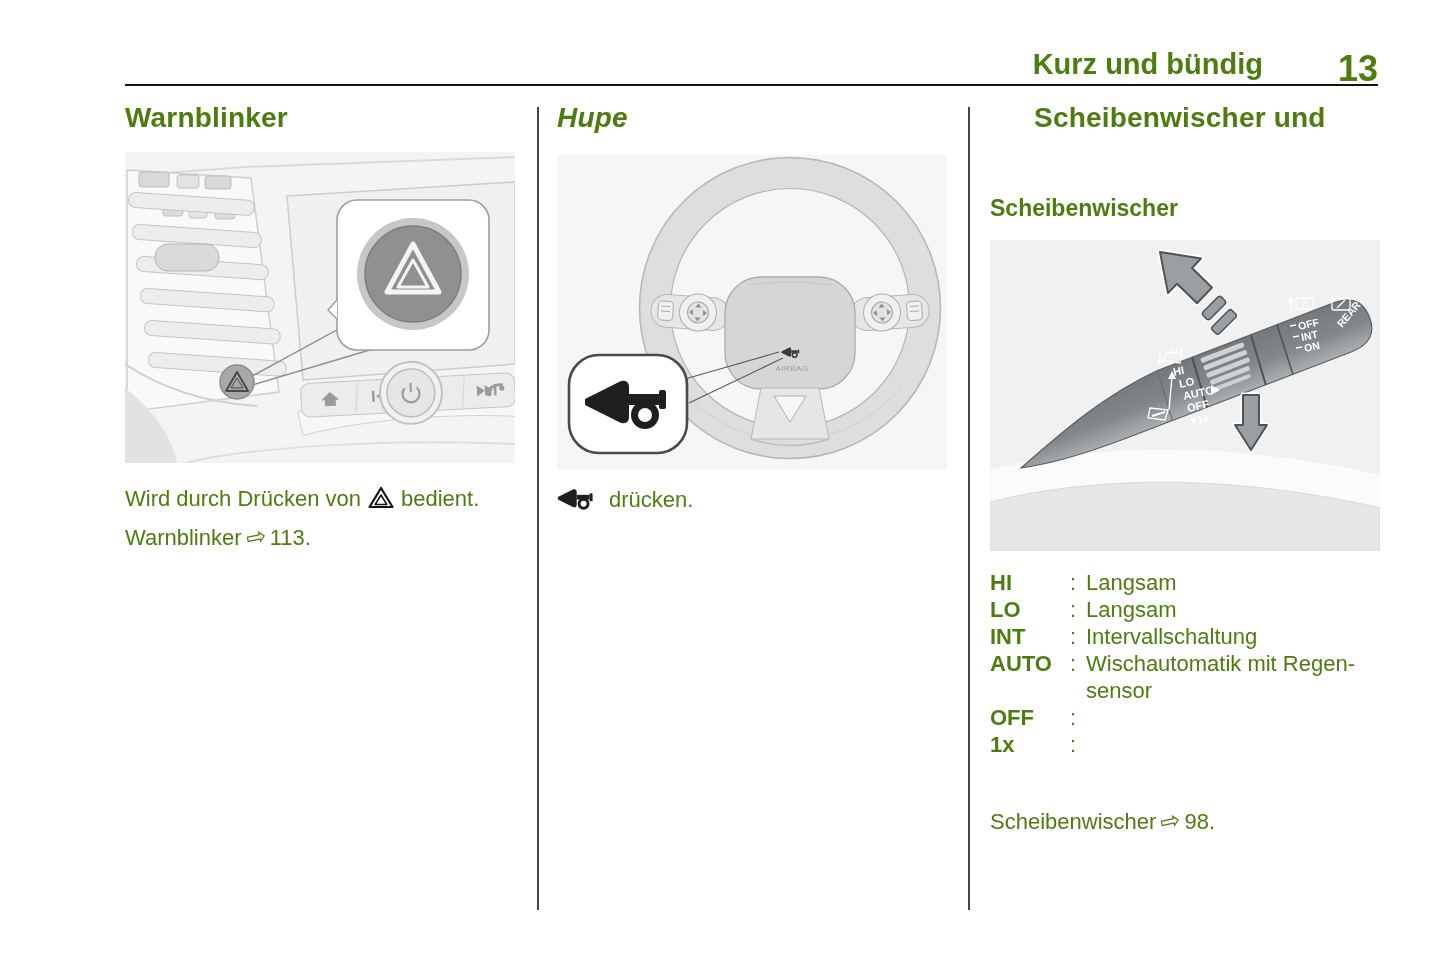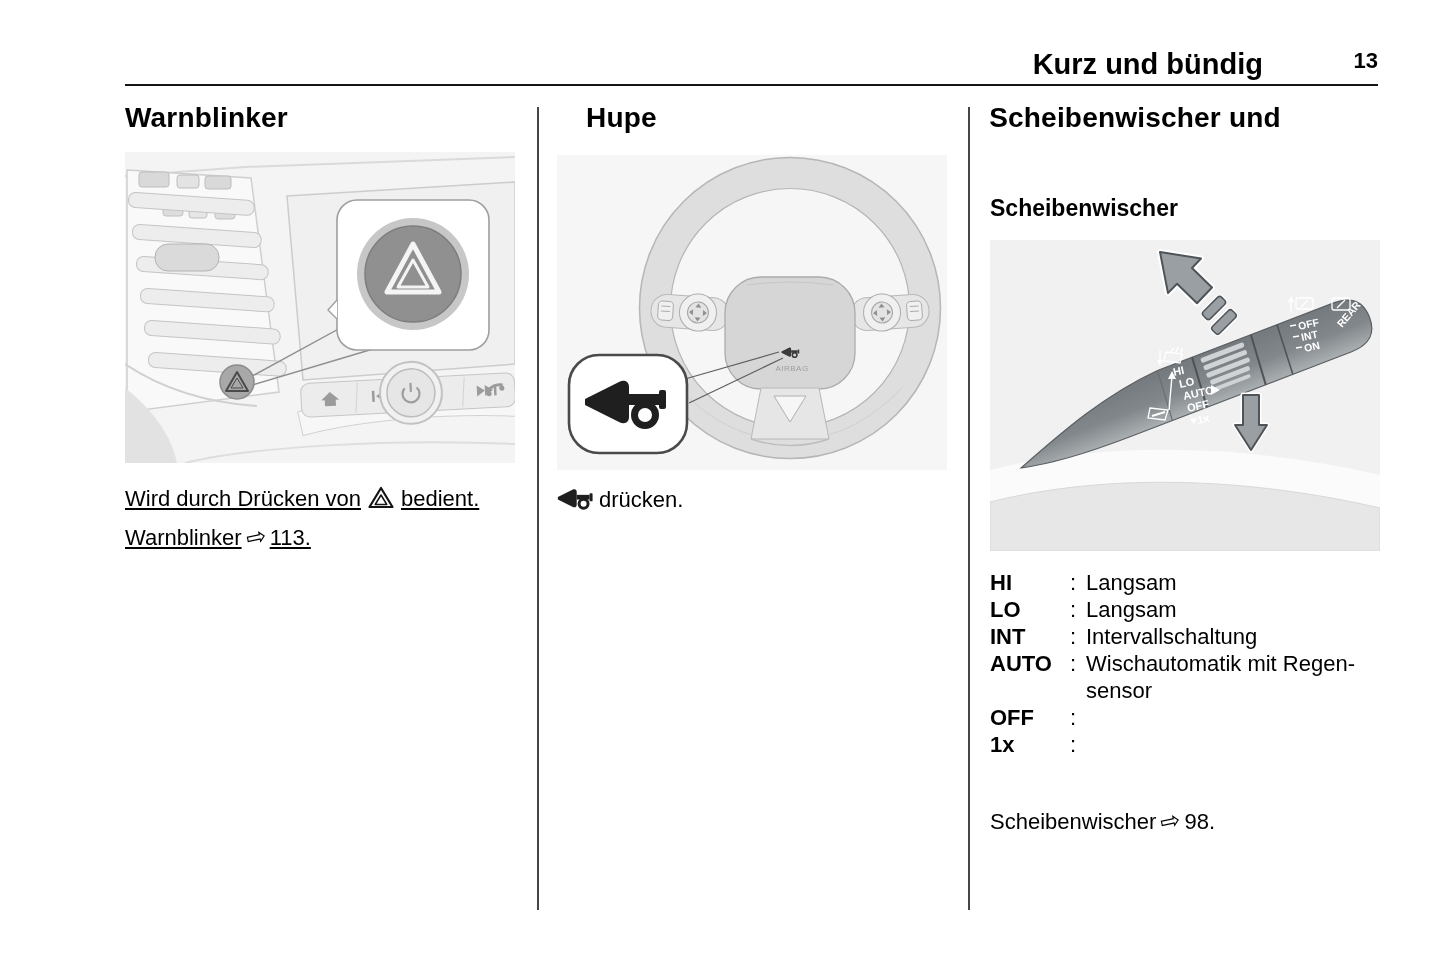--- a/index.html
+++ b/index.html
@@ -1,37 +1,37 @@
 <!DOCTYPE html>
 <html><head>
 <meta charset="utf-8">
 <style>
   html,body{margin:0;padding:0;background:#ffffff;}
   #page{
     position:relative;width:1445px;height:966px;background:#ffffff;overflow:hidden;
-    font-family:"Liberation Sans","DejaVu Sans",sans-serif;color:#000000;
+    font-family:"Liberation Sans","DejaVu Sans",sans-serif;color:#4d7c0f;
   }
   .abs{position:absolute;}
   .h1{font-size:28px;font-weight:bold;line-height:34px;letter-spacing:.2px;}
   .h2{font-size:23px;font-weight:bold;line-height:28px;}
   .body-text{font-size:22px;line-height:35px;}
   .ref-arrow{display:inline-block;transform:rotate(-12deg);font-size:24px;margin:0 4px;}
   .inline-icon{display:inline-block;vertical-align:-3px;margin:0 7px;}
   #header-rule{left:125px;top:84px;width:1253px;height:2px;background:#151515;}
   .divider{top:107px;width:2px;height:803px;background:#464646;}
   #header-title{top:48px;right:182px;font-size:29px;font-weight:bold;}
-  #header-page{top:48px;right:67px;font-size:22px;font-weight:bold;}
+  #header-page{top:48px;right:67px;font-size:36px;font-weight:bold;}
   figure{margin:0;}
   .panel{display:block;}
   
   #wiper-deflist{left:990px;top:569px;width:392px;font-size:22px;line-height:27px;}
   .def-row{display:grid;grid-template-columns:80px 16px 296px;}
   .def-term{font-weight:bold;}
   .def-sep{text-align:left;}
-  #hupe-line{left:557px;top:487px;display:flex;align-items:center;gap:6px;font-size:22px;}
+  #hupe-line{left:557px;top:487px;display:flex;align-items:center;gap:16px;font-size:22px;}
   svg text{font-family:"Liberation Sans","DejaVu Sans",sans-serif;}
 </style>
 </head>
 <body>
 
 <div id="page">
 
   <div id="header-title" class="abs">Kurz und bündig</div>
   <div id="header-page" class="abs">13</div>
   <div id="header-rule" class="abs"></div>
@@ -118,33 +118,33 @@
           </g>
         </g>
       </g>
 
       <path d="M0,212 C30,232 72,250 132,254" stroke="#d0d0d0" stroke-width="2" fill="none"></path>
       <path d="M0,236 C26,256 46,282 52,311 L0,311 Z" fill="#e2e2e2"></path>
       <path d="M60,311 C120,296 260,286 390,292" stroke="#dedede" stroke-width="2" fill="none"></path>
     </svg>
   </figure>
 
-  <div class="abs body-text" style="left:125px;top:481px;width:410px;text-decoration:underline;">
+  <div class="abs body-text" style="left:125px;top:481px;width:410px;">
     <div>
       <span>Wird durch Drücken von</span><span class="inline-icon"><svg width="26" height="23" viewBox="0 0 26 23">
             <path d="M13,2 L1.5,21 L24.5,21 Z" fill="none" stroke="#141414" stroke-width="2.2" stroke-linejoin="round"></path>
             <path d="M13,9 L7.2,18.5 L18.8,18.5 Z" fill="none" stroke="#141414" stroke-width="1.5" stroke-linejoin="round"></path>
           </svg></span><span>bedient.</span>
     </div>
     <div>
       <span>Warnblinker</span><span class="ref-arrow">⇨</span><span>113.</span>
     </div>
   </div>
 
-  <div class="abs h1" style="left:586px;top:101px;">Hupe</div>
+  <div class="abs h1" style="left:557px;top:101px;font-style:italic;">Hupe</div>
 
   <figure class="abs" style="left:557px;top:155px;">
     <svg class="panel" width="390" height="315" viewBox="0 0 390 315">
       <rect x="0" y="0" width="390" height="315" fill="#f6f6f6"></rect>
 
       <g>
         <circle cx="233" cy="153" r="135" fill="none" stroke="#dedede" stroke-width="31"></circle>
         <circle cx="233" cy="153" r="150.5" fill="none" stroke="#b6b6b6" stroke-width="1.5"></circle>
         <circle cx="233" cy="153" r="119.5" fill="none" stroke="#b6b6b6" stroke-width="1.2"></circle>
       </g>
@@ -211,21 +211,21 @@
             <path d="M2,20 L36,3 C42,0 46,3 46,8 L46,38 C46,43 42,46 36,43 L2,26 Z"></path>
             <rect x="46" y="15" width="30" height="11"></rect>
             <circle cx="62" cy="36" r="10.5" fill="none" stroke="#1f1f1f" stroke-width="7"></circle>
             <rect x="76" y="11" width="7" height="19" rx="2"></rect>
           </g>
         </svg>
       </span>
     <span>drücken.</span>
   </div>
 
-  <div class="abs h1" style="left:939px;top:101px;width:392px;text-align:center;">
+  <div class="abs h1" style="left:1034px;top:101px;width:392px;">
     <div>Scheibenwischer und</div>
   </div>
   <div class="abs h2" style="left:990px;top:194px;">Scheibenwischer</div>
 
   <figure class="abs" style="left:990px;top:240px;">
     <svg class="panel" width="390" height="311" viewBox="0 0 390 311">
       <defs>
         <linearGradient id="stalkGrad" x1="0" y1="0" x2="0" y2="1">
           <stop offset="0" stop-color="#74797d"></stop>
           <stop offset="0.55" stop-color="#82878b"></stop>

